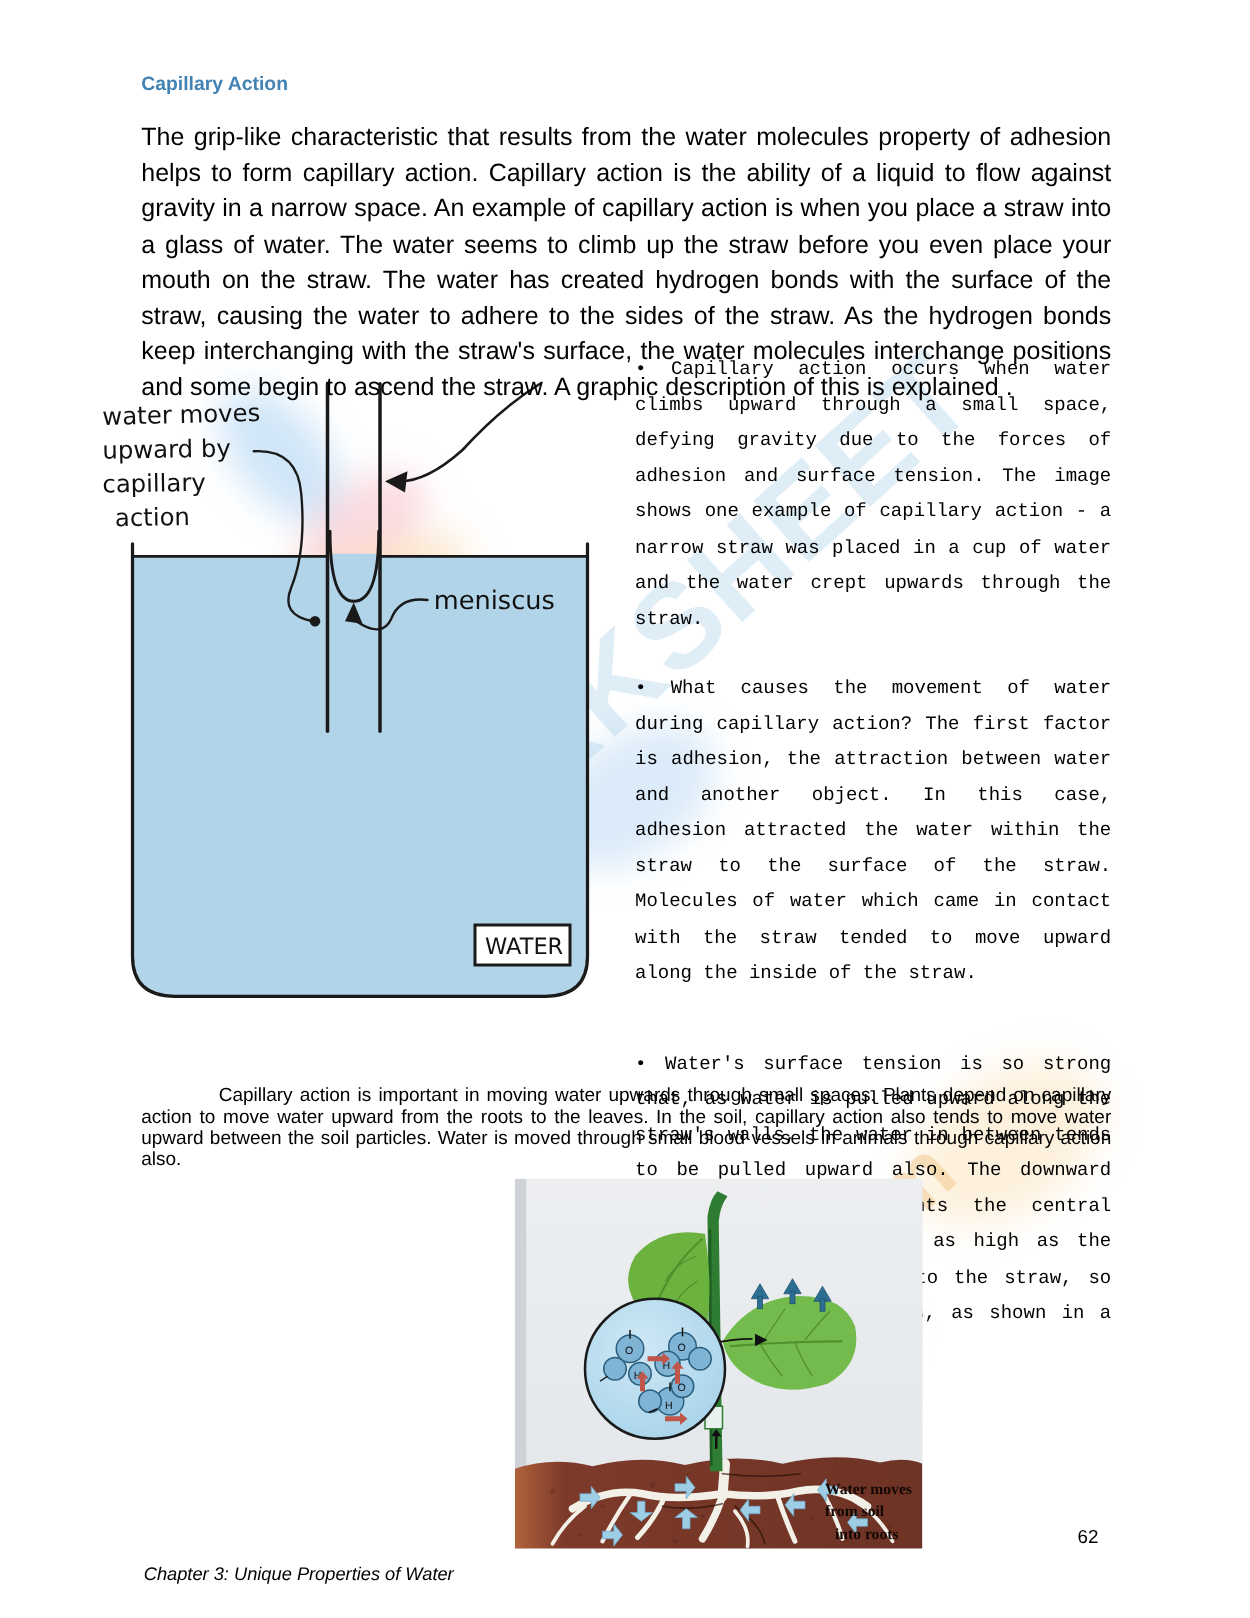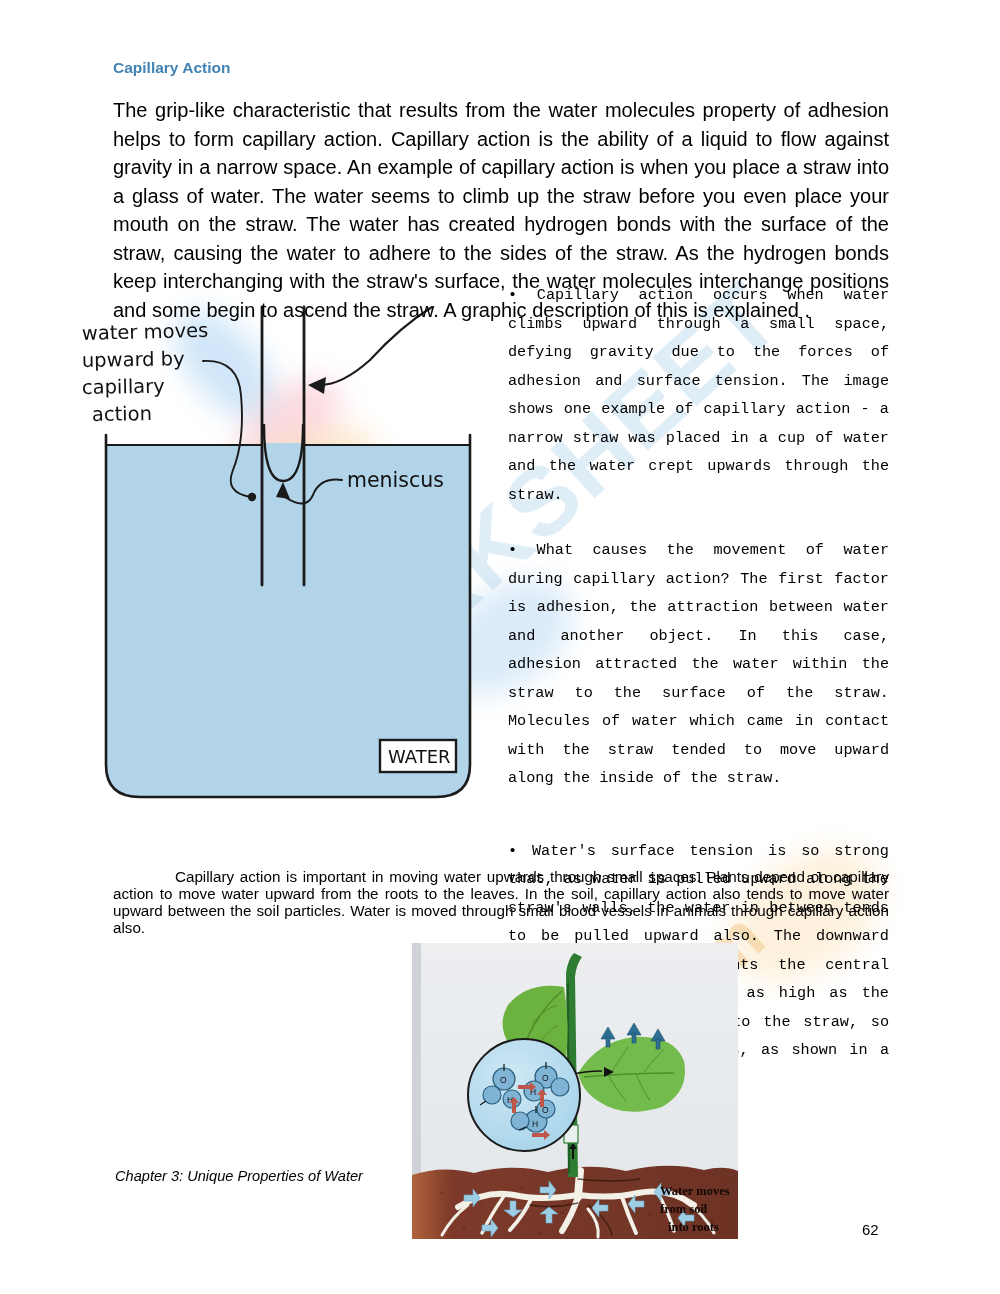--- a/index.html
+++ b/index.html
@@ -108,21 +108,21 @@
     line-height: 17px;
     text-align: justify;
     text-indent: 62px;
     z-index: 20;
   }
 
   
   .footer-left {
     position: absolute;
     left: 115px;
-    top: 1168px;
+    top: 1252px;
     font-size: 14.6px;
     font-style: italic;
     z-index: 30;
   }
   .footer-right {
     position: absolute;
     left: 862px;
     top: 1194px;
     font-size: 15px;
     z-index: 30;

